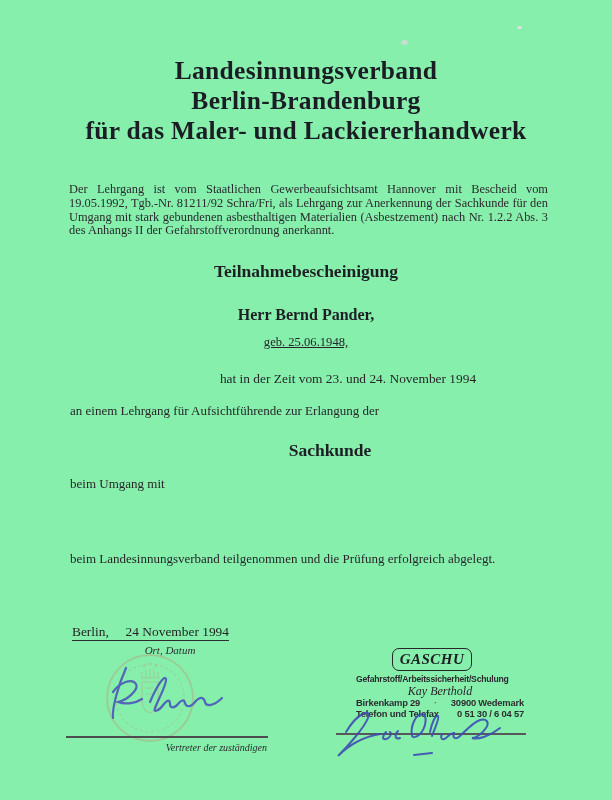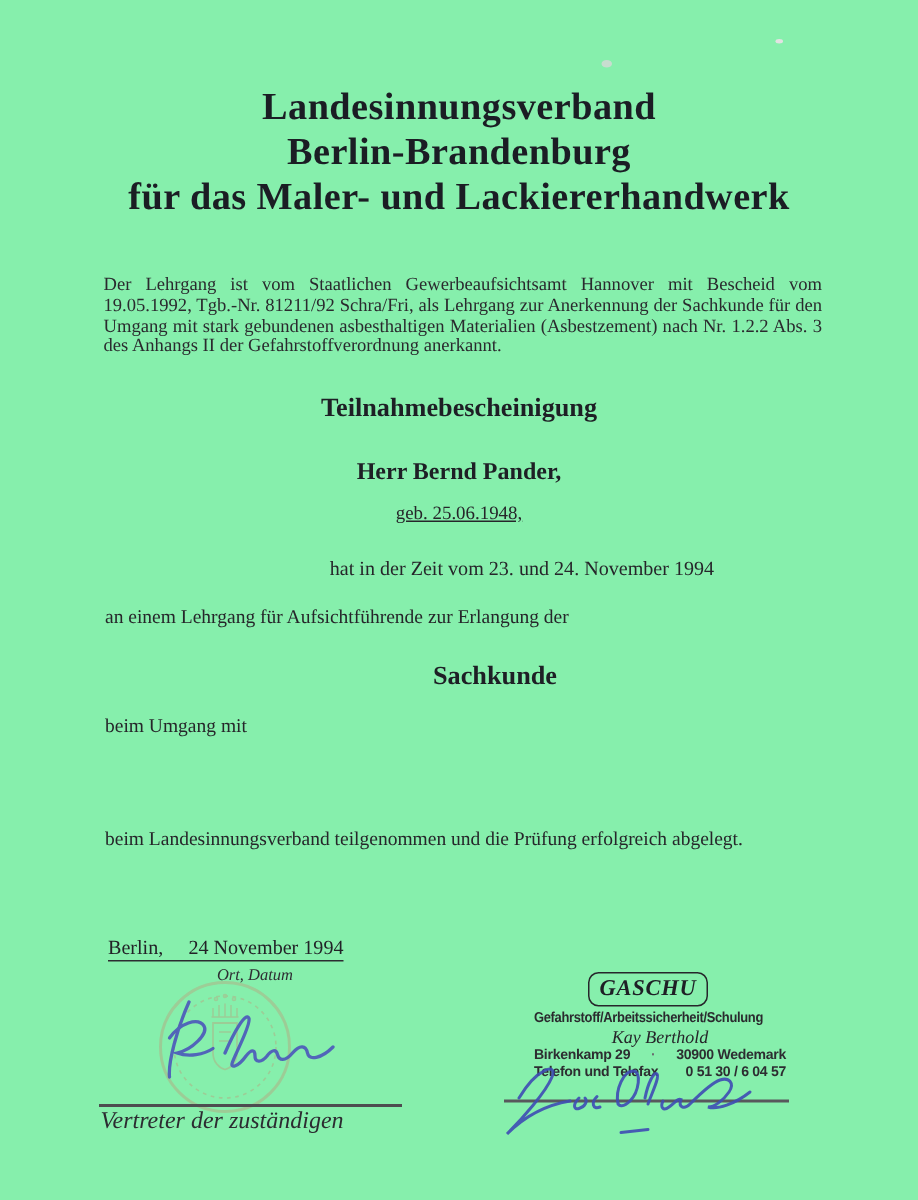--- a/index.html
+++ b/index.html
@@ -47,22 +47,22 @@
     color:#222227;
   }
   .ort-datum{
     top:644px;left:100px;width:140px;text-align:center;
     font-style:italic;font-size:11px;color:#2e2e33;
   }
   .rule{height:2px;background:#4d4d50;}
   .rule-left{top:736px;left:66px;width:202px;}
   .rule-right{top:733px;left:336px;width:190px;background:#58585c;}
   .role-caption{
-    top:741px;left:67px;width:200px;text-align:left;
-    font-style:italic;font-size:16px;line-height:14.5px;color:#2c2c31;
+    top:741px;left:67px;width:200px;text-align:right;
+    font-style:italic;font-size:10px;line-height:14.5px;color:#2c2c31;
   }
   .stamp-svg{top:650px;left:100px;}
   .sig-left-svg{top:658px;left:98px;}
   .sig-right-svg{top:702px;left:328px;}
   .gaschu-box{
     top:648px;left:392px;width:78px;height:21px;
     border:1.7px solid #26262b;border-radius:7px;
     display:flex;align-items:center;justify-content:center;
     font-style:italic;font-weight:bold;font-size:15px;
     letter-spacing:.5px;color:#1e1f25;

